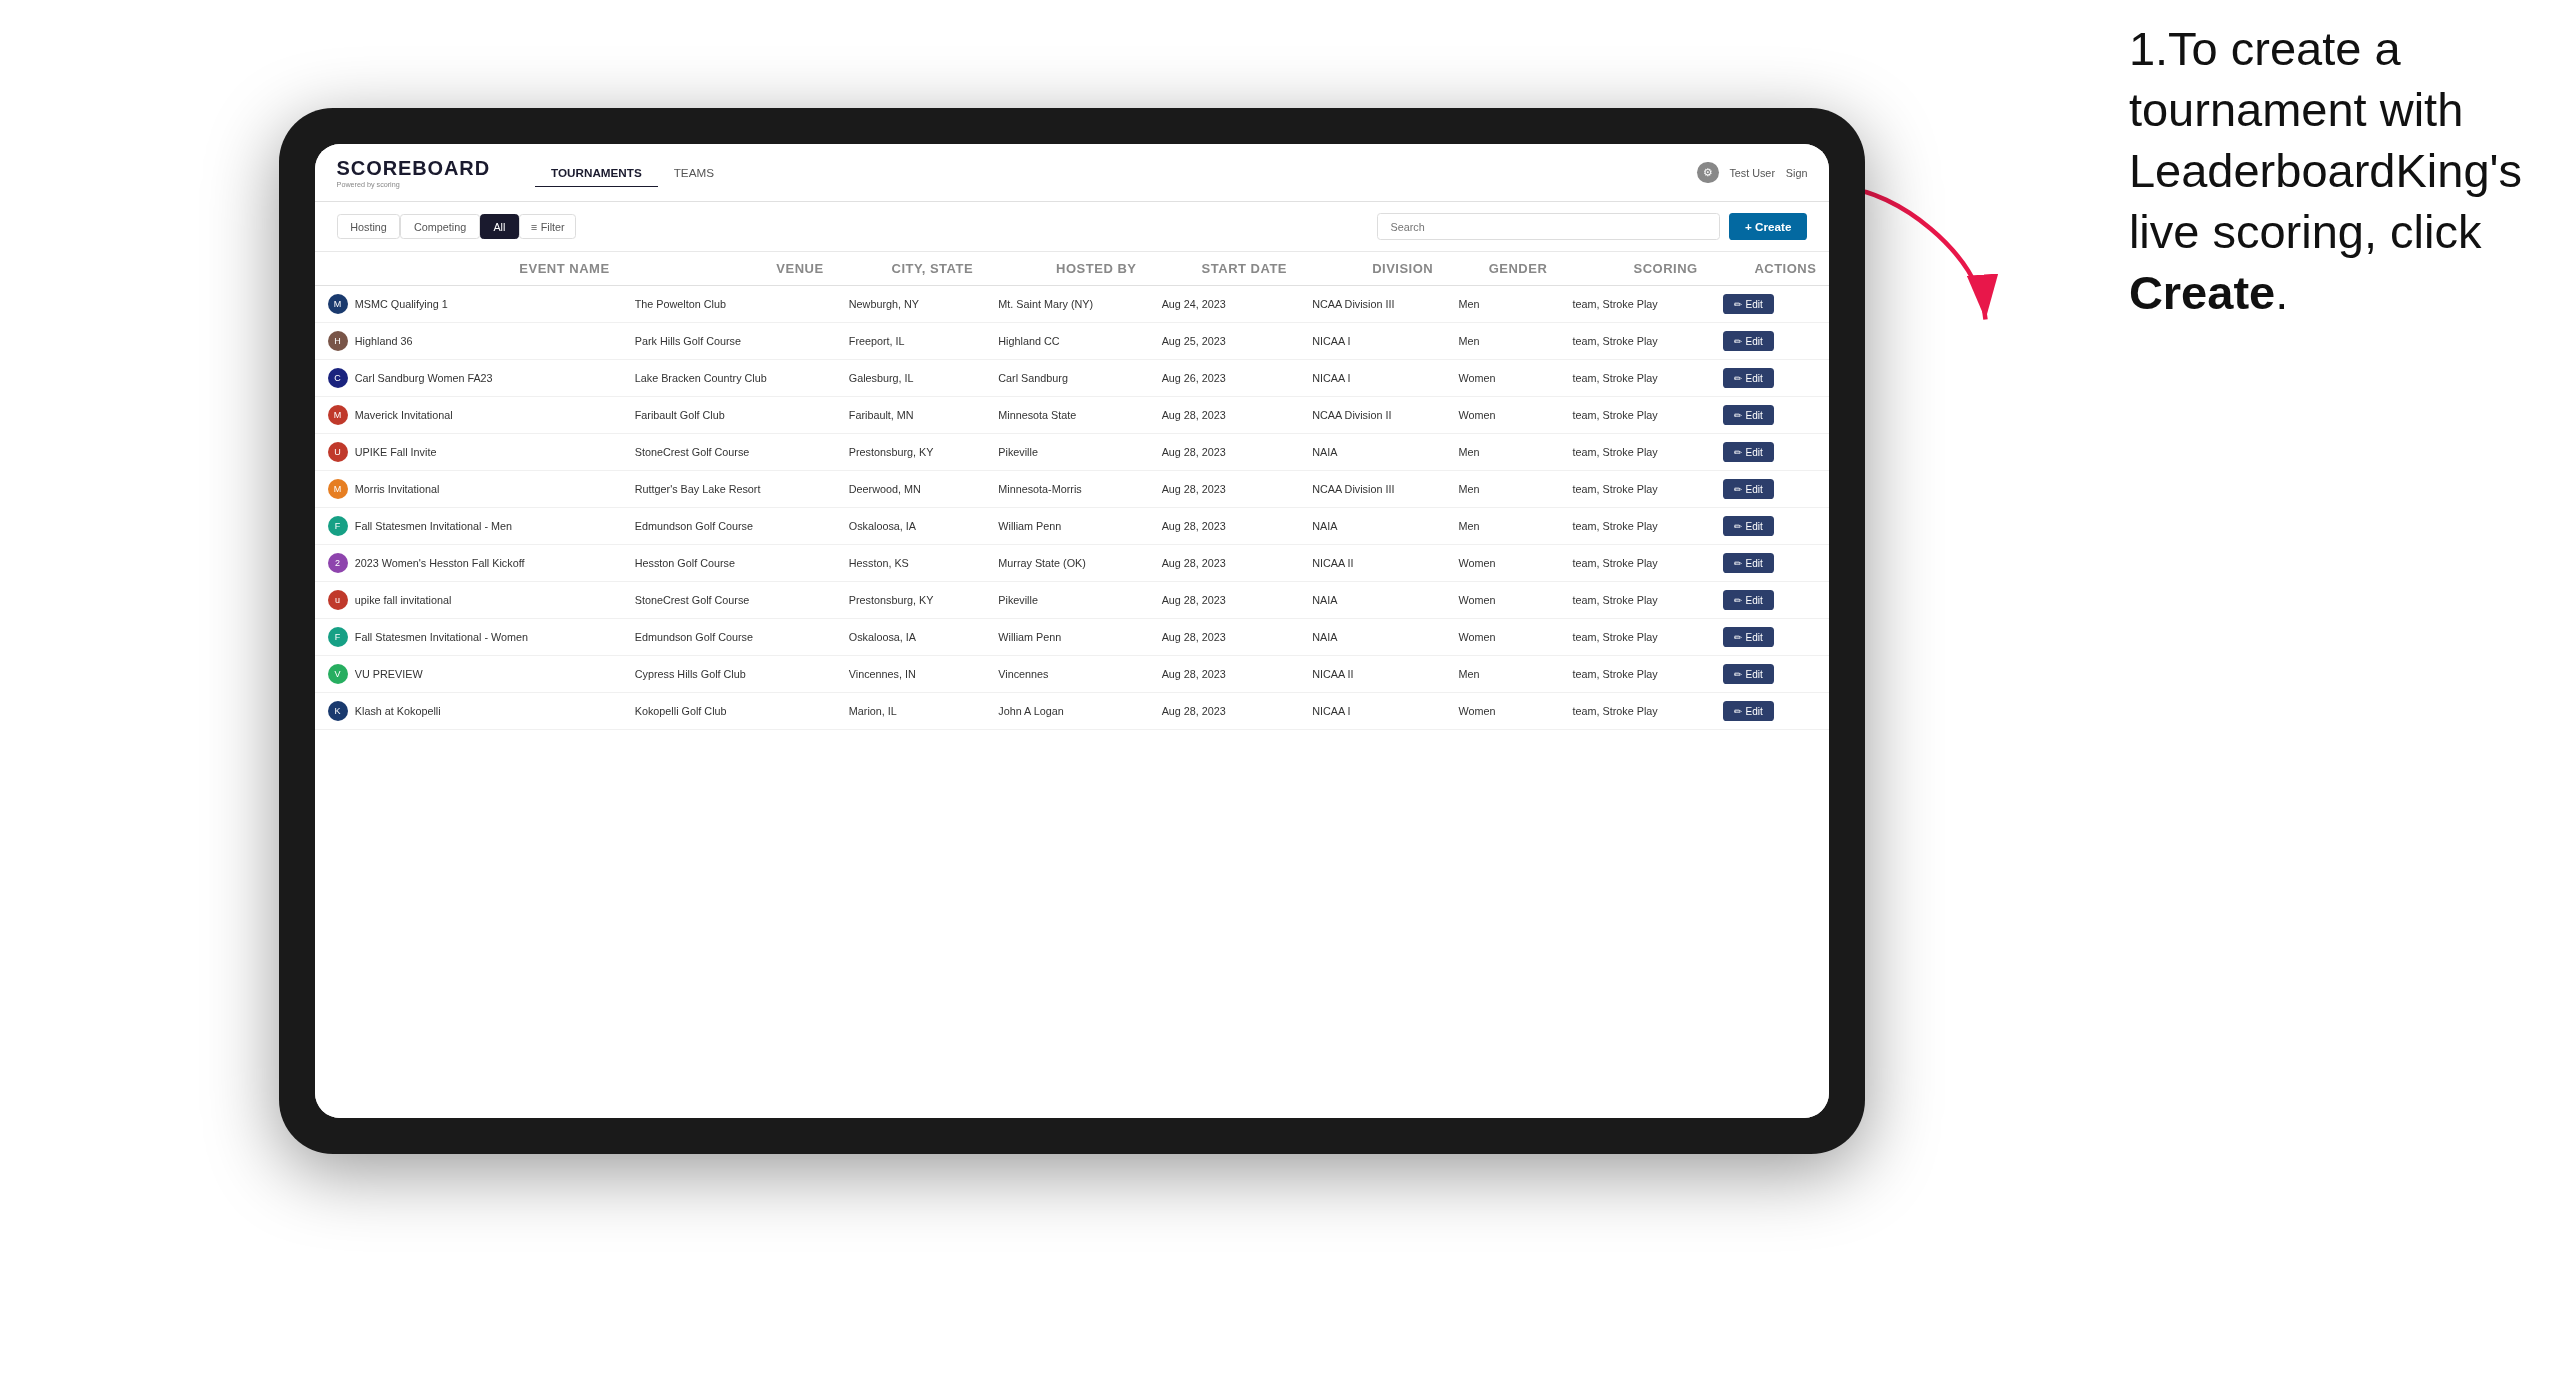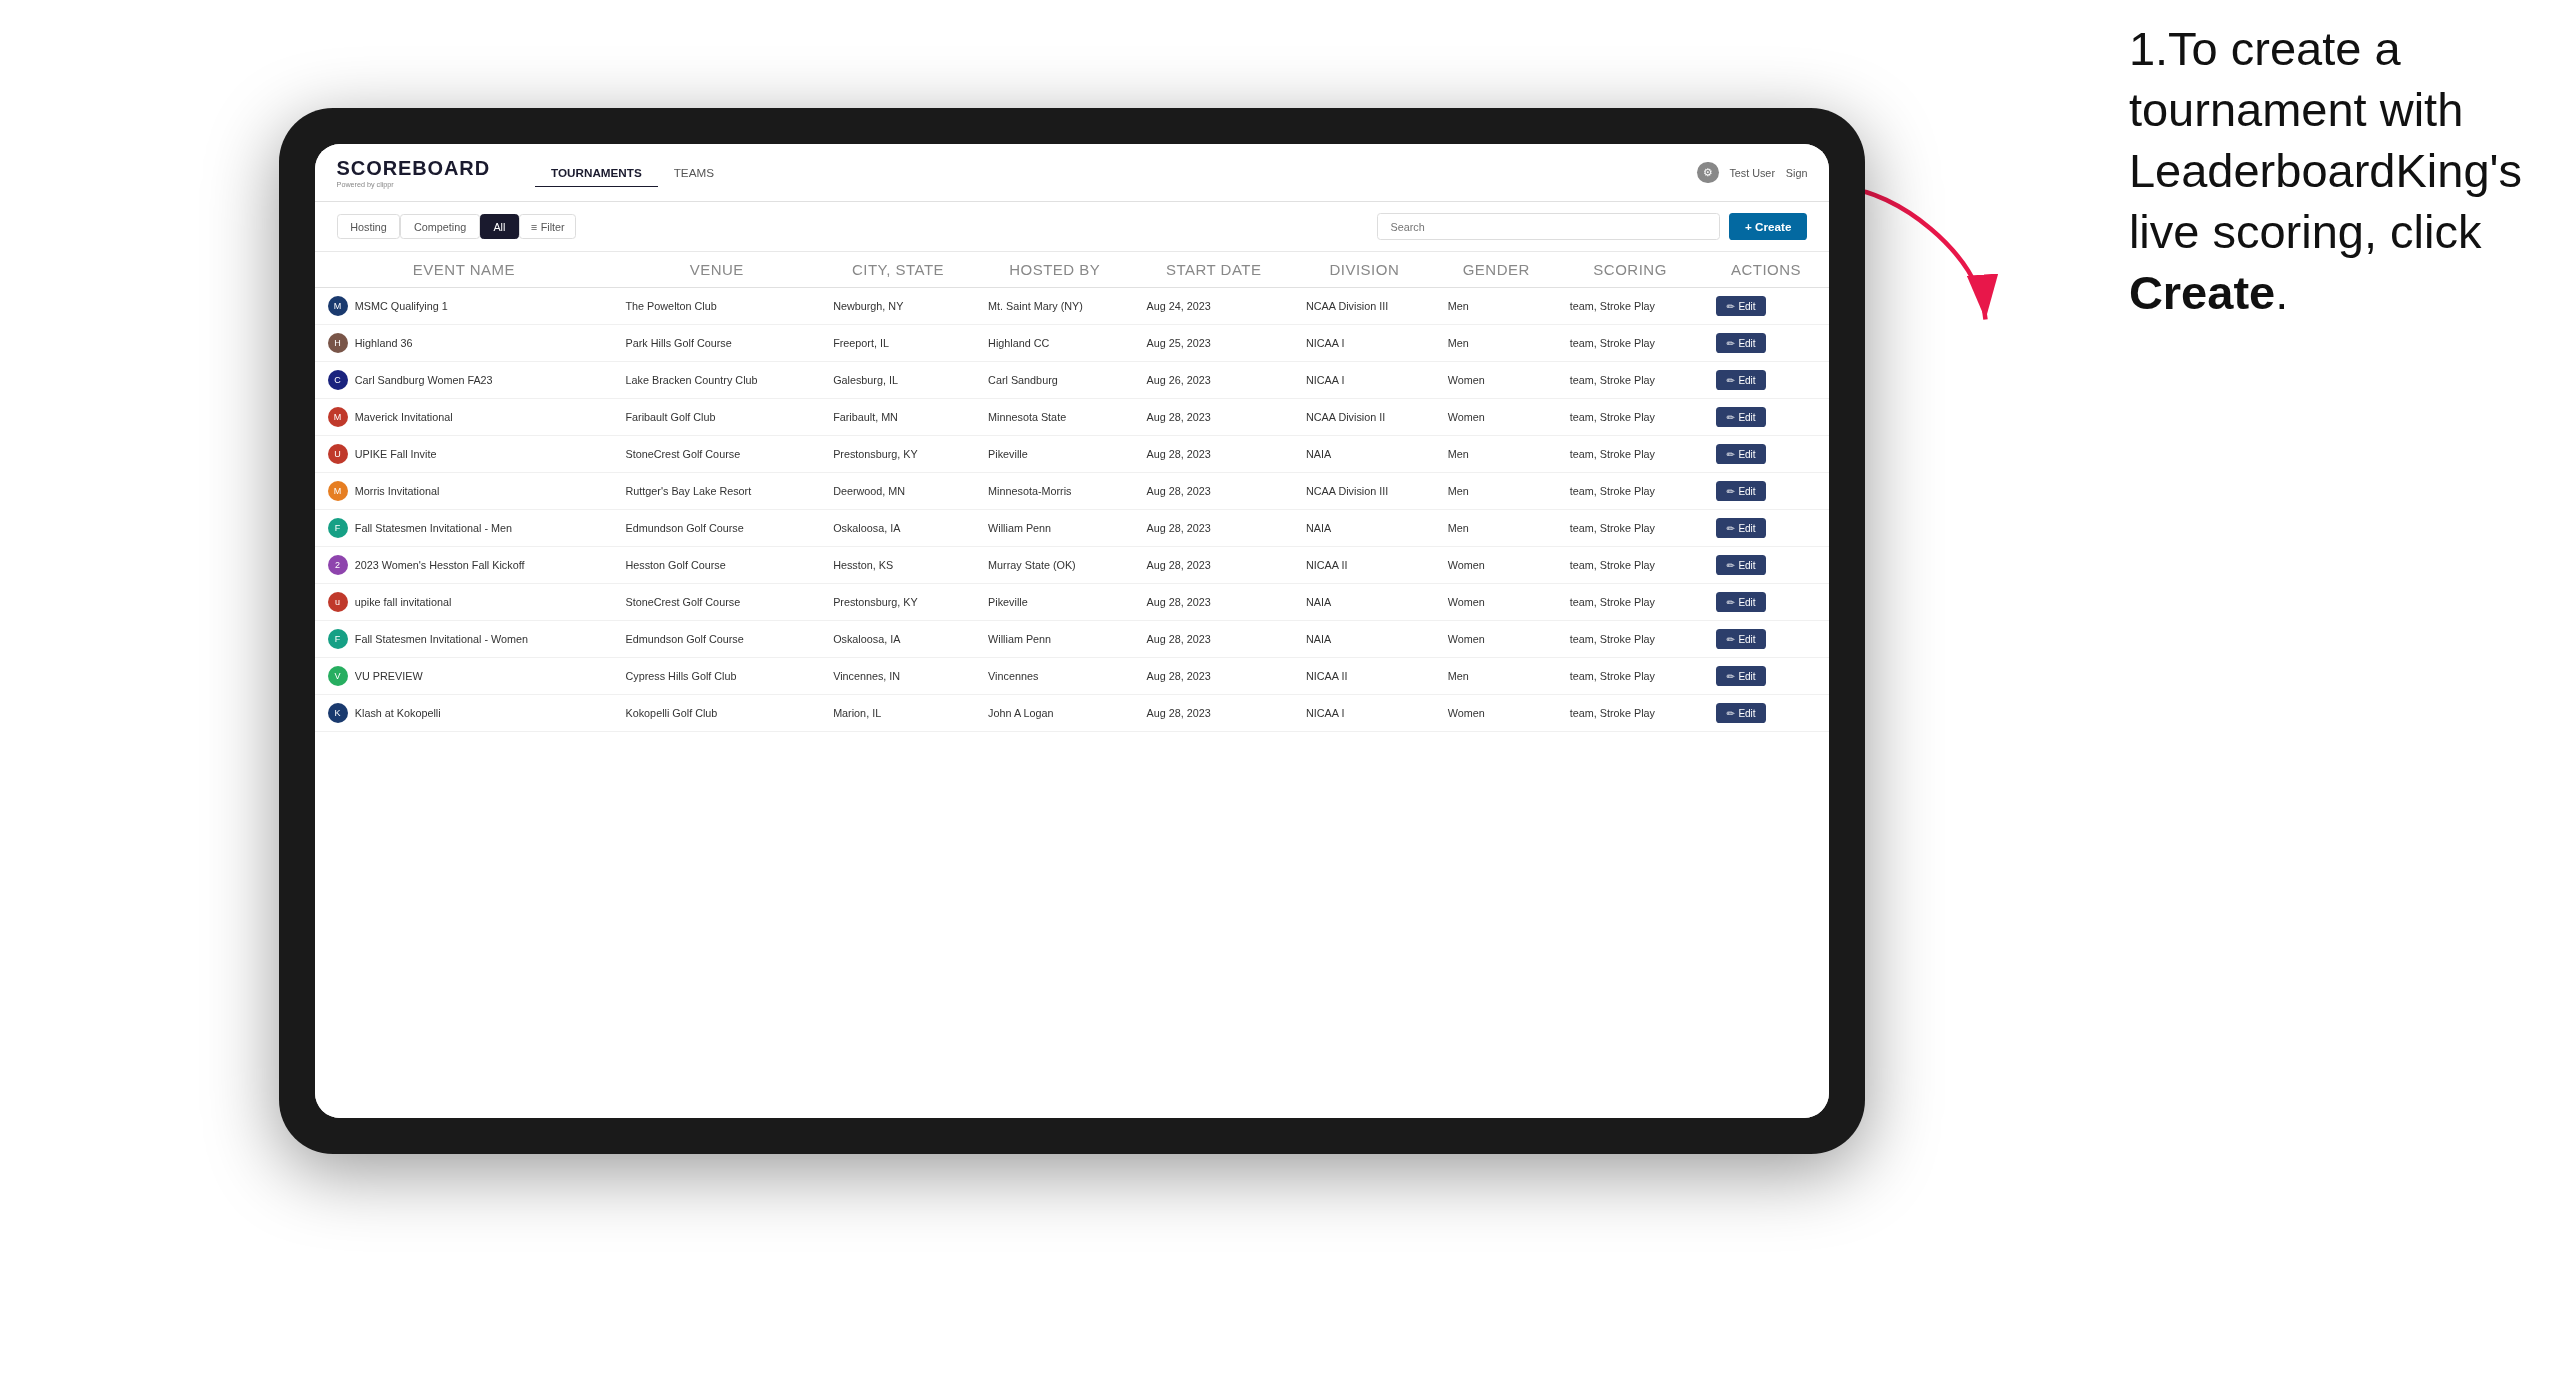--- a/index.html
+++ b/index.html
@@ -218,24 +218,24 @@
       border-collapse: collapse;
     }
 
     thead tr {
       background: #fff;
       border-bottom: 0.9px solid #e0e0e0;
     }
 
     th {
       padding: 9px 12.6px;
-      font-size: 15px;
-      font-weight: 400;
+      font-size: 13px;
+      font-weight: 700;
       color: #888;
-      text-align: center;
+      text-align: right;
       text-transform: uppercase;
       letter-spacing: 0.5px;
       white-space: nowrap;
     }
 
     tbody tr {
       border-bottom: 0.9px solid #f0f0f0;
       background: #fff;
     }
 
@@ -301,21 +301,21 @@
   </svg>
 </div>
 
 <div class="tablet-frame">
   <div class="tablet-screen">
 
     <div class="top-bar">
       <div class="top-bar-left">
         <div class="logo-area">
           <span class="logo-scoreboard">SCOREBOARD</span>
-          <span class="logo-sub">Powered by clippr</span>
+          <span class="logo-sub">Powered by scoring</span>
         </div>
         <nav class="nav-tabs">
           <a class="nav-tab active">TOURNAMENTS</a>
           <a class="nav-tab">TEAMS</a>
         </nav>
       </div>
       <div class="top-bar-right">
         <div class="gear-icon">⚙</div>
         <span class="user-text">Test User</span>
         <span class="user-text">Sign</span>

